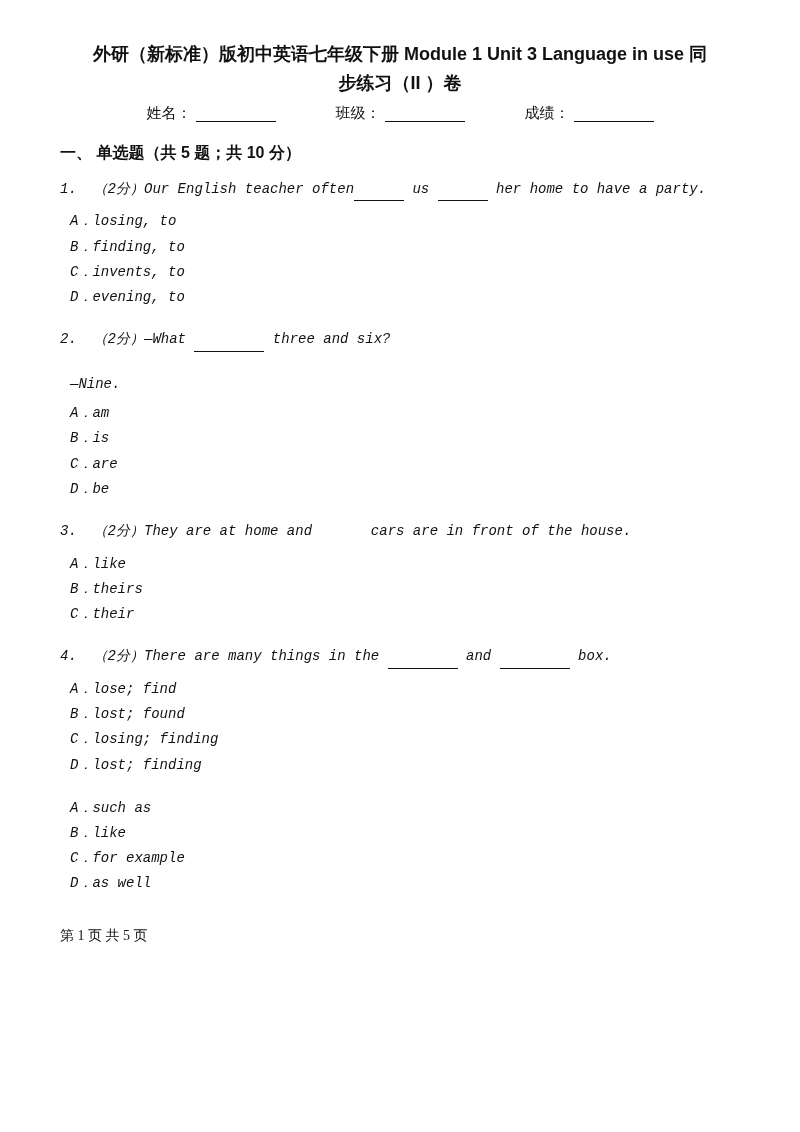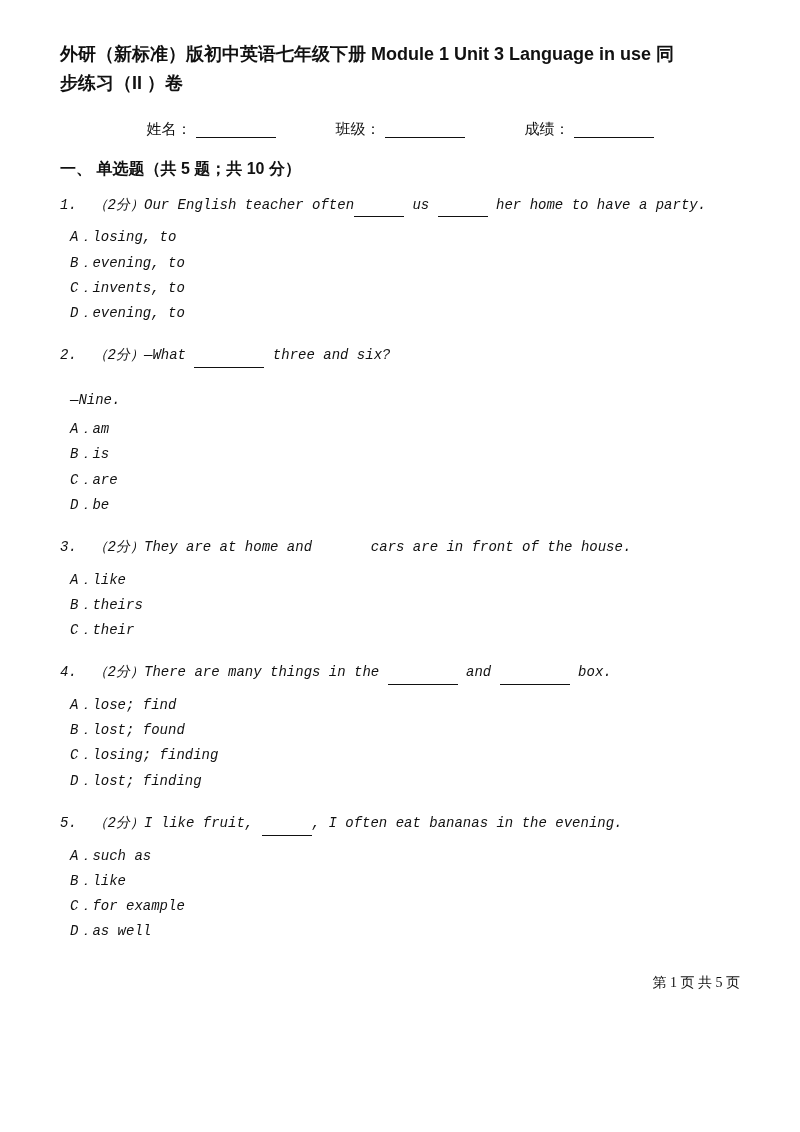--- a/index.html
+++ b/index.html
@@ -10,25 +10,25 @@
     body {
       background: #fff;
       font-family: "SimSun", "宋体", serif;
       font-size: 15px;
       color: #111;
       width: 800px;
       min-height: 1132px;
       padding: 40px 60px 40px 60px;
     }
     .title {
-      text-align: left;
+      text-align: center;
       font-size: 18px;
       font-weight: bold;
       line-height: 1.6;
-      margin-bottom: 22px;
+      margin-bottom: 6px;
       font-family: "SimHei", "黑体", sans-serif;
     }
     .info-row {
       display: flex;
       justify-content: center;
       gap: 60px;
       margin-bottom: 20px;
       font-size: 15px;
     }
     .info-item {
@@ -73,21 +73,21 @@
       vertical-align: bottom;
     }
     .blank-short {
       display: inline-block;
       border-bottom: 1px solid #111;
       min-width: 50px;
       height: 16px;
       vertical-align: bottom;
     }
     .page-footer {
-      text-align: right;
+      text-align: left;
       margin-top: 30px;
       font-size: 14px;
       font-family: "SimSun", "宋体", serif;
     }
     .answer-line {
       margin: 20px 0 4px 0;
     }
   </style>
 </head>
 <body>
@@ -114,21 +114,21 @@
   </div>
 </div>
 
 <div class="section-title">一、 单选题（共 5 题；共 10 分）</div>
 
 <div class="question-block">
   <div class="question-stem">
     <span>1.&nbsp;&nbsp;（2分）Our English teacher often<span class="blank-short"></span> us <span class="blank-short"></span> her home to have a party.</span>
   </div>
   <div class="option">A．losing, to</div>
-  <div class="option">B．evening, to</div>
+  <div class="option">B．finding, to</div>
   <div class="option">C．invents, to</div>
   <div class="option">D．evening, to</div>
 </div>
 
 <div class="question-block">
   <div class="question-stem">
     <span>2.&nbsp;&nbsp;（2分）—What <span class="blank"></span> three and six?</span>
   </div>
   <div class="answer-line" style="padding-left:10px; font-family:'Courier New',Courier,monospace; font-size:14px; line-height:1.8;">—Nine.</div>
   <div class="option">A．am</div>
@@ -150,22 +150,19 @@
   <div class="question-stem">
     <span>4.&nbsp;&nbsp;（2分）There are many things in the <span class="blank"></span> and <span class="blank"></span> box.</span>
   </div>
   <div class="option">A．lose; find</div>
   <div class="option">B．lost; found</div>
   <div class="option">C．losing; finding</div>
   <div class="option">D．lost; finding</div>
 </div>
 
 <div class="question-block">
-  <div class="question-stem">
-    <span>5.&nbsp;&nbsp;（2分）I like fruit, <span class="blank-short"></span>, I often eat bananas in the evening.</span>
-  </div>
   <div class="option">A．such as</div>
   <div class="option">B．like</div>
   <div class="option">C．for example</div>
   <div class="option">D．as well</div>
 </div>
 
 <div class="page-footer">第 1 页 共 5 页</div>
 
 </body></html>

